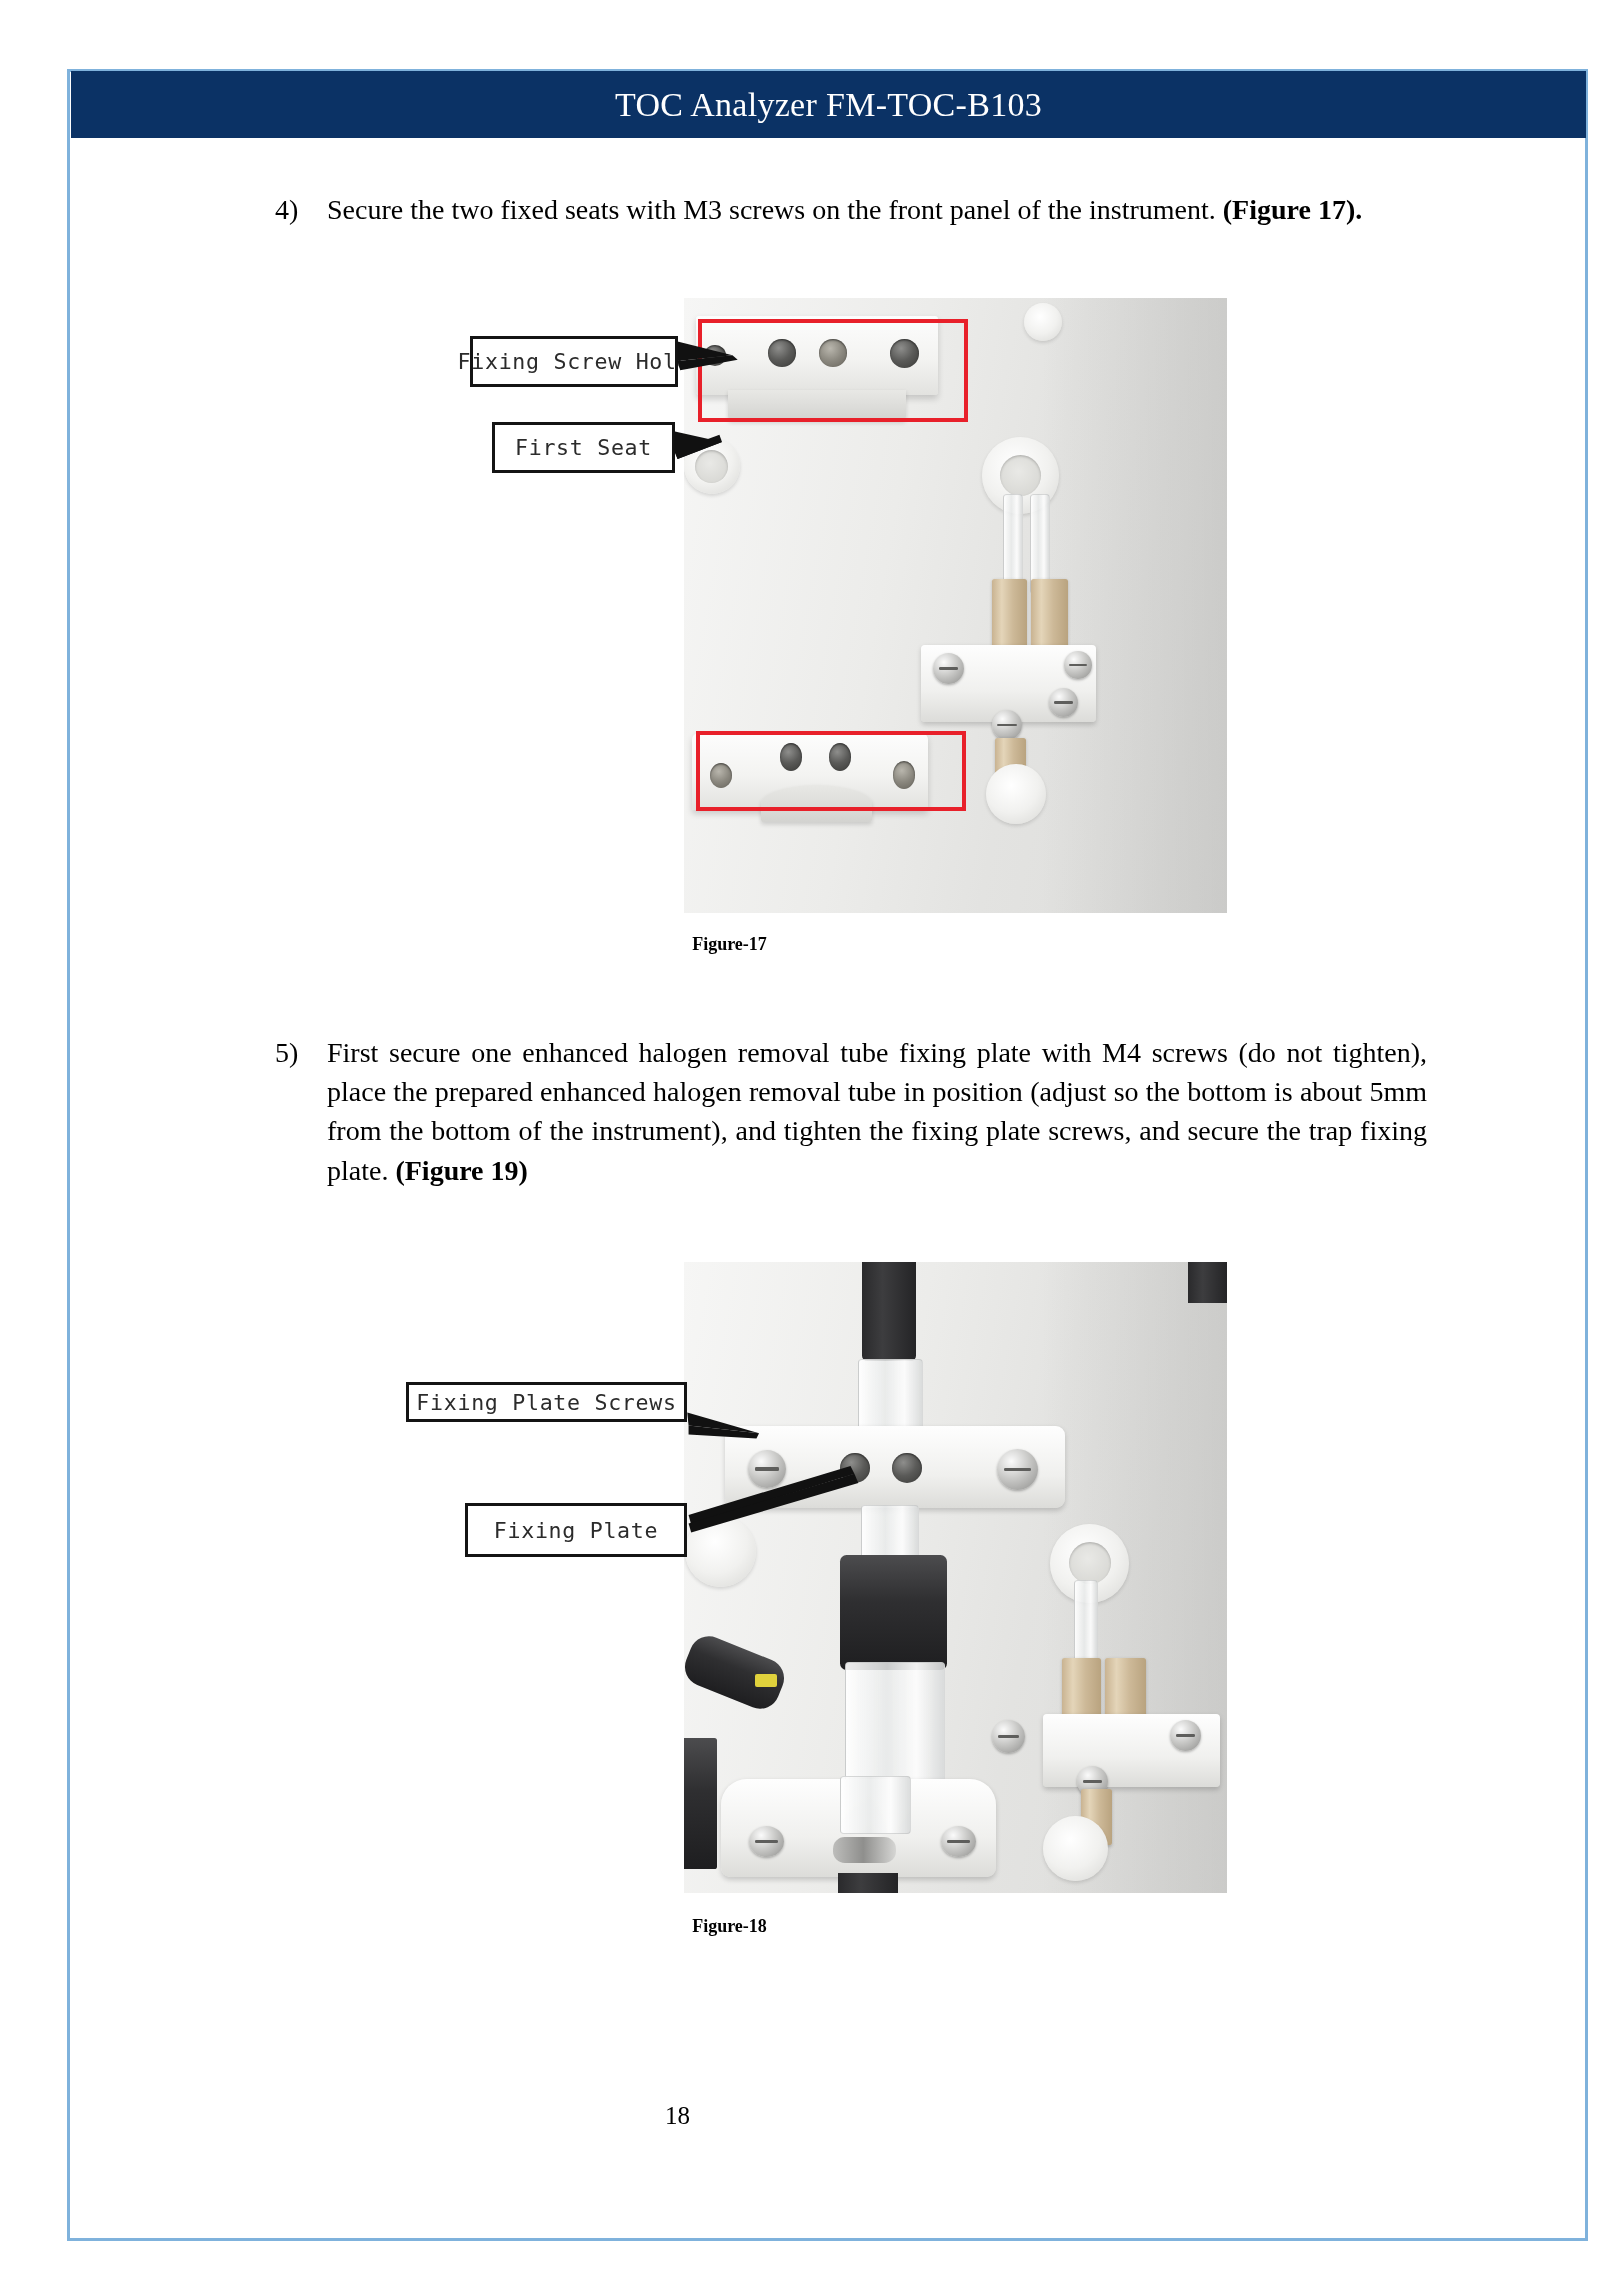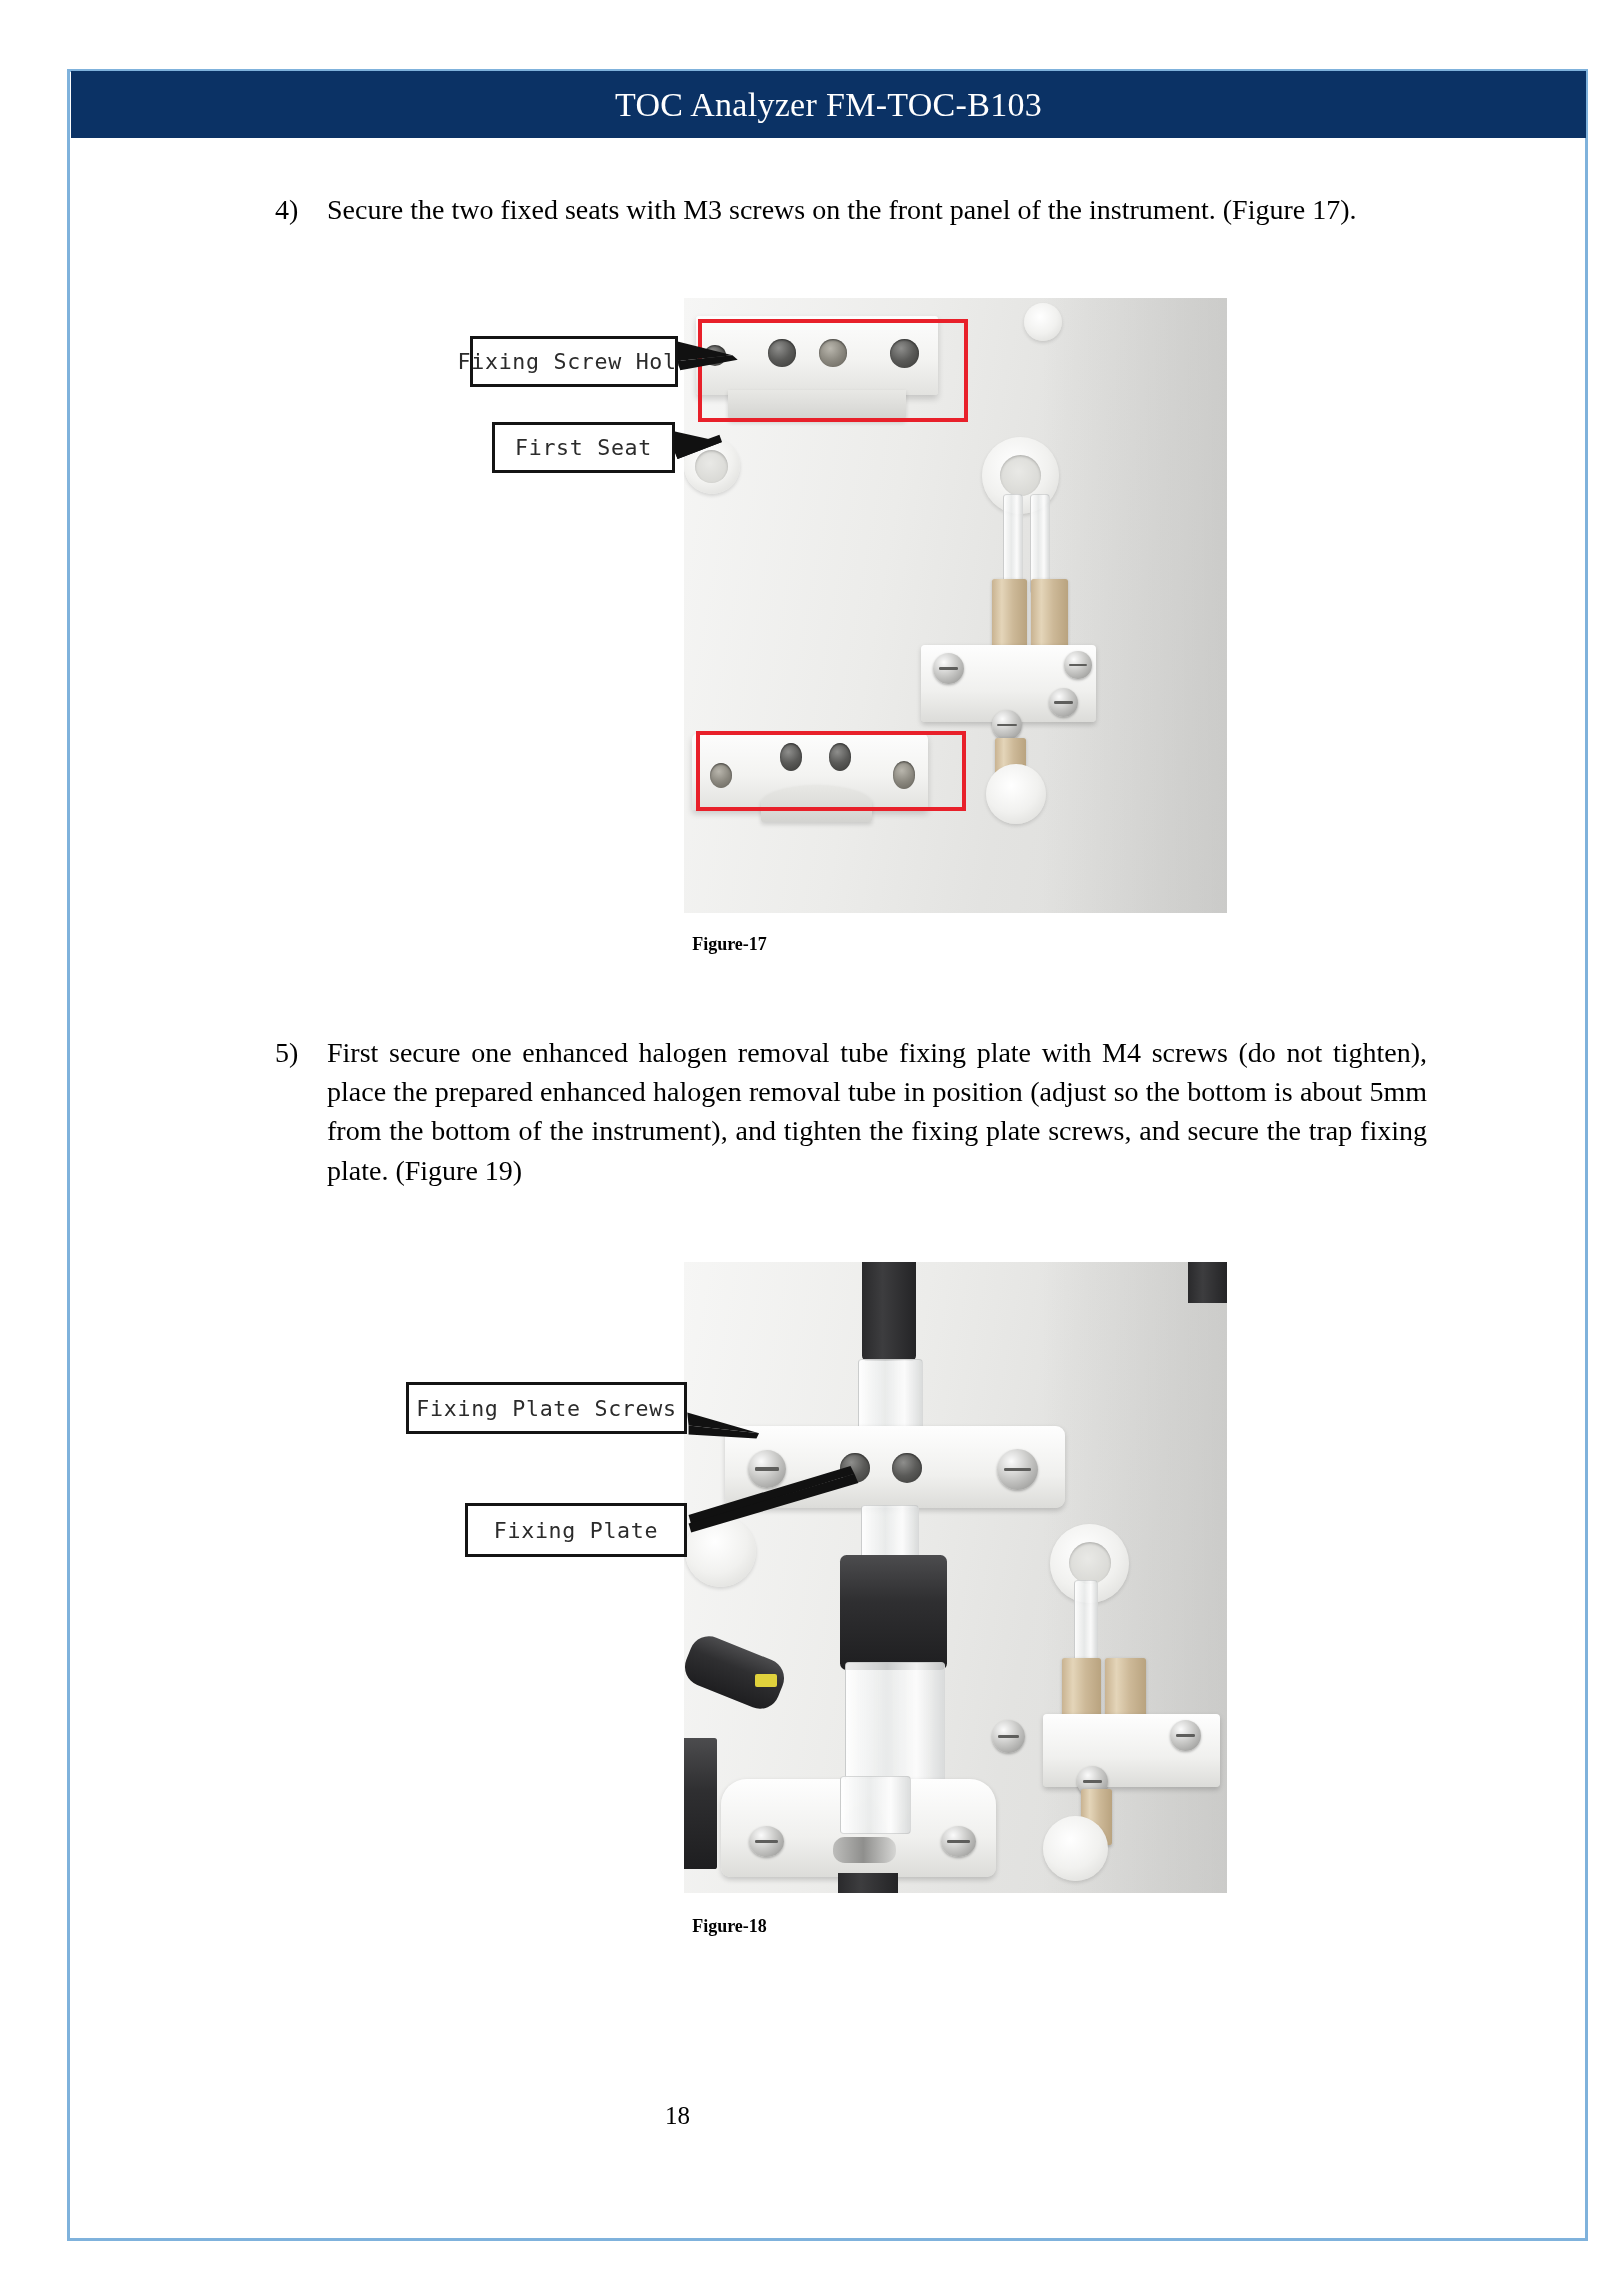--- a/index.html
+++ b/index.html
@@ -64,21 +64,21 @@
     width: 52px;
     flex: 0 0 52px;
     font-size: 28px;
   }
   .list-body {
     flex: 1 1 auto;
     text-align: justify;
     text-justify: inter-word;
   }
   .list-body.nojustify { text-align: left; }
-  .bold { font-weight: normal; }
+  .bold { font-weight: bold; }
 
   
   .figure-block {
     position: absolute;
     left: 0;
     width: 1623px;
   }
   .photo {
     position: absolute;
     background: #efeeec;
@@ -359,21 +359,21 @@
     <div class="bracket" style="left:37px; top:517px; width:275px; height:98px; border-radius:26px 26px 9.2px 9.2px;"></div>
     <div class="screw" style="left:65px; top:564px; width:35px; height:31px;"></div>
     <div class="screw" style="left:257px; top:564px; width:35px; height:31px;"></div>
     <div style="position:absolute; left:149px; top:575px; width:63px; height:26px; background:linear-gradient(90deg,#bdbdbb 0%, #8f8f8d 48%, #d6d6d4 100%); border-radius:11.8px;"></div>
     <div class="tube-clear" style="left:156px; top:514px; width:69px; height:56px;"></div>
     <div class="darktube" style="left:154px; top:611px; width:60px; height:20px;"></div>
 
     <div class="darkcap" style="left:-5.2px; top:476px; width:38px; height:131px; border-radius:2.6px;"></div>
   </div>
 
-  <div class="callout" style="left:406px; top:1382px; width:281px; height:52px;">
+  <div class="callout" style="left:406px; top:1382px; width:281px; height:40px;">
     <span class="callout-text">Fixing Plate Screws</span>
   </div>
   <div class="callout" style="left:465px; top:1503px; width:222px; height:54px;">
     <span class="callout-text">Fixing Plate</span>
   </div>
 
   <svg class="leader" style="left:393px; top:1368px; width:471px; height:222px;" viewBox="0 0 720 340">
     <polygon points="450,68 560,100 452,88" fill="#111111"></polygon>
     <polygon points="452,88 560,100 556,108 452,102" fill="#111111"></polygon>
     <polygon points="452,225 700,150 706,162 456,240" fill="#111111"></polygon>

